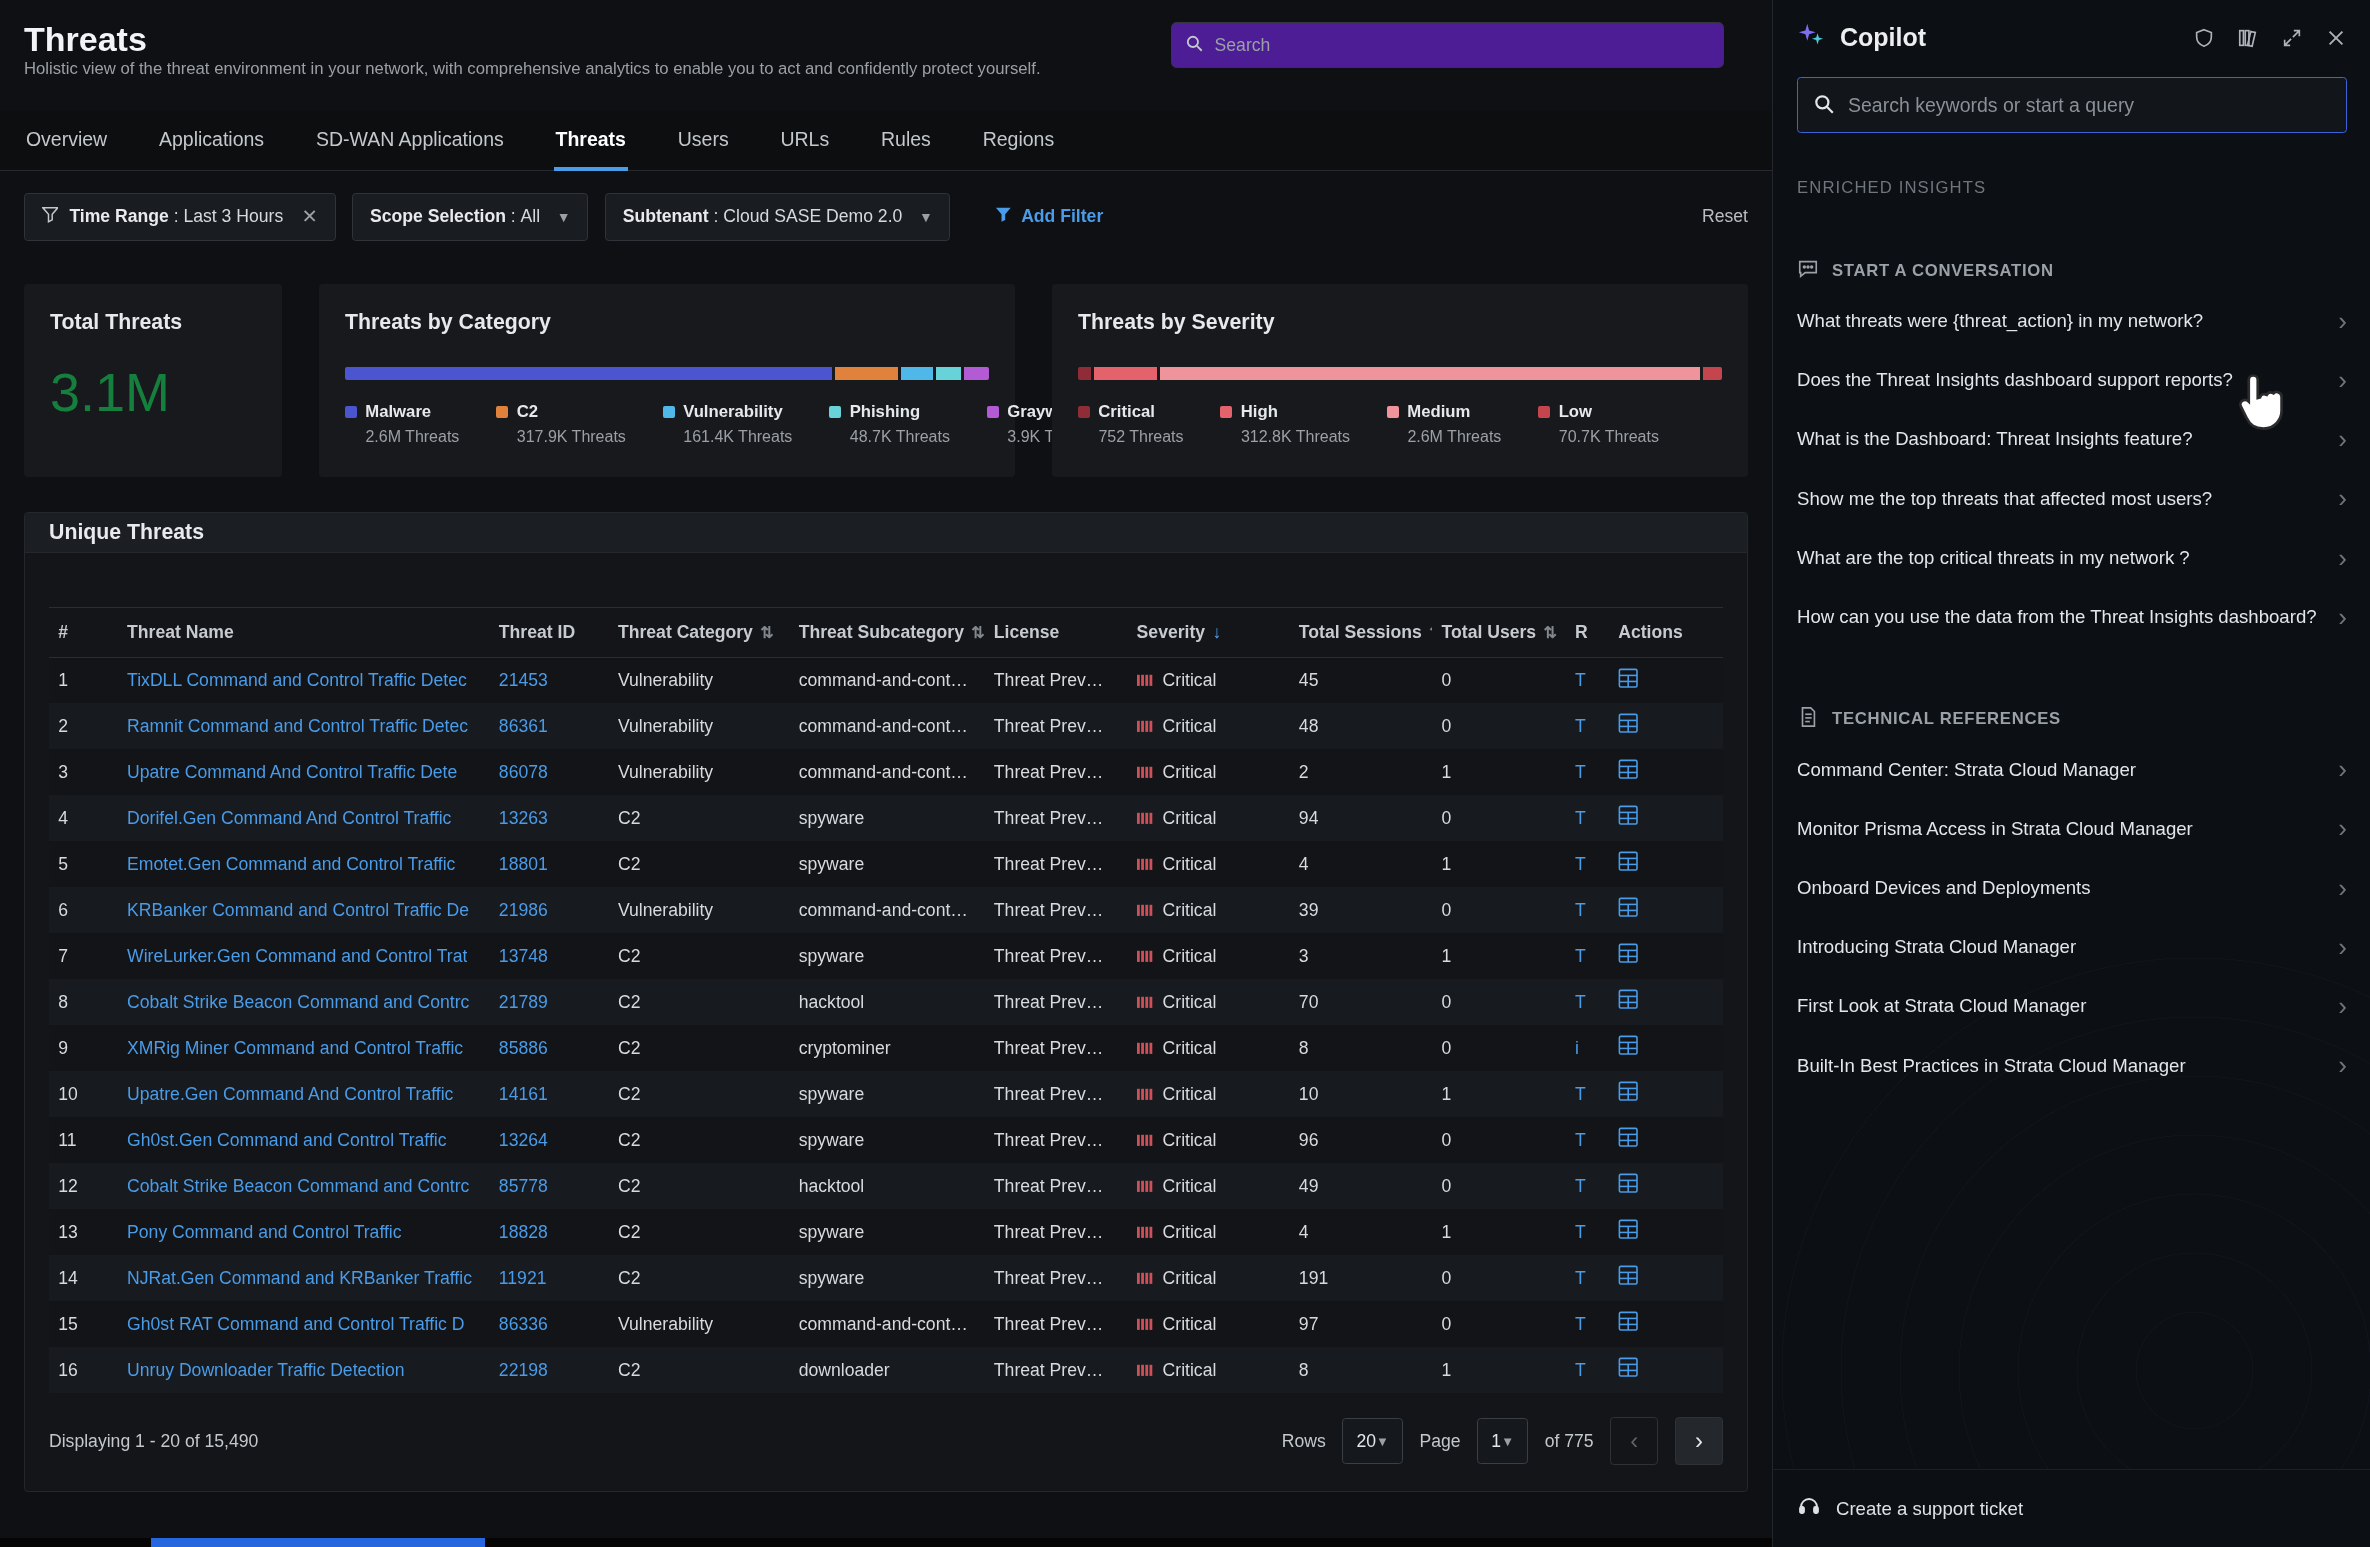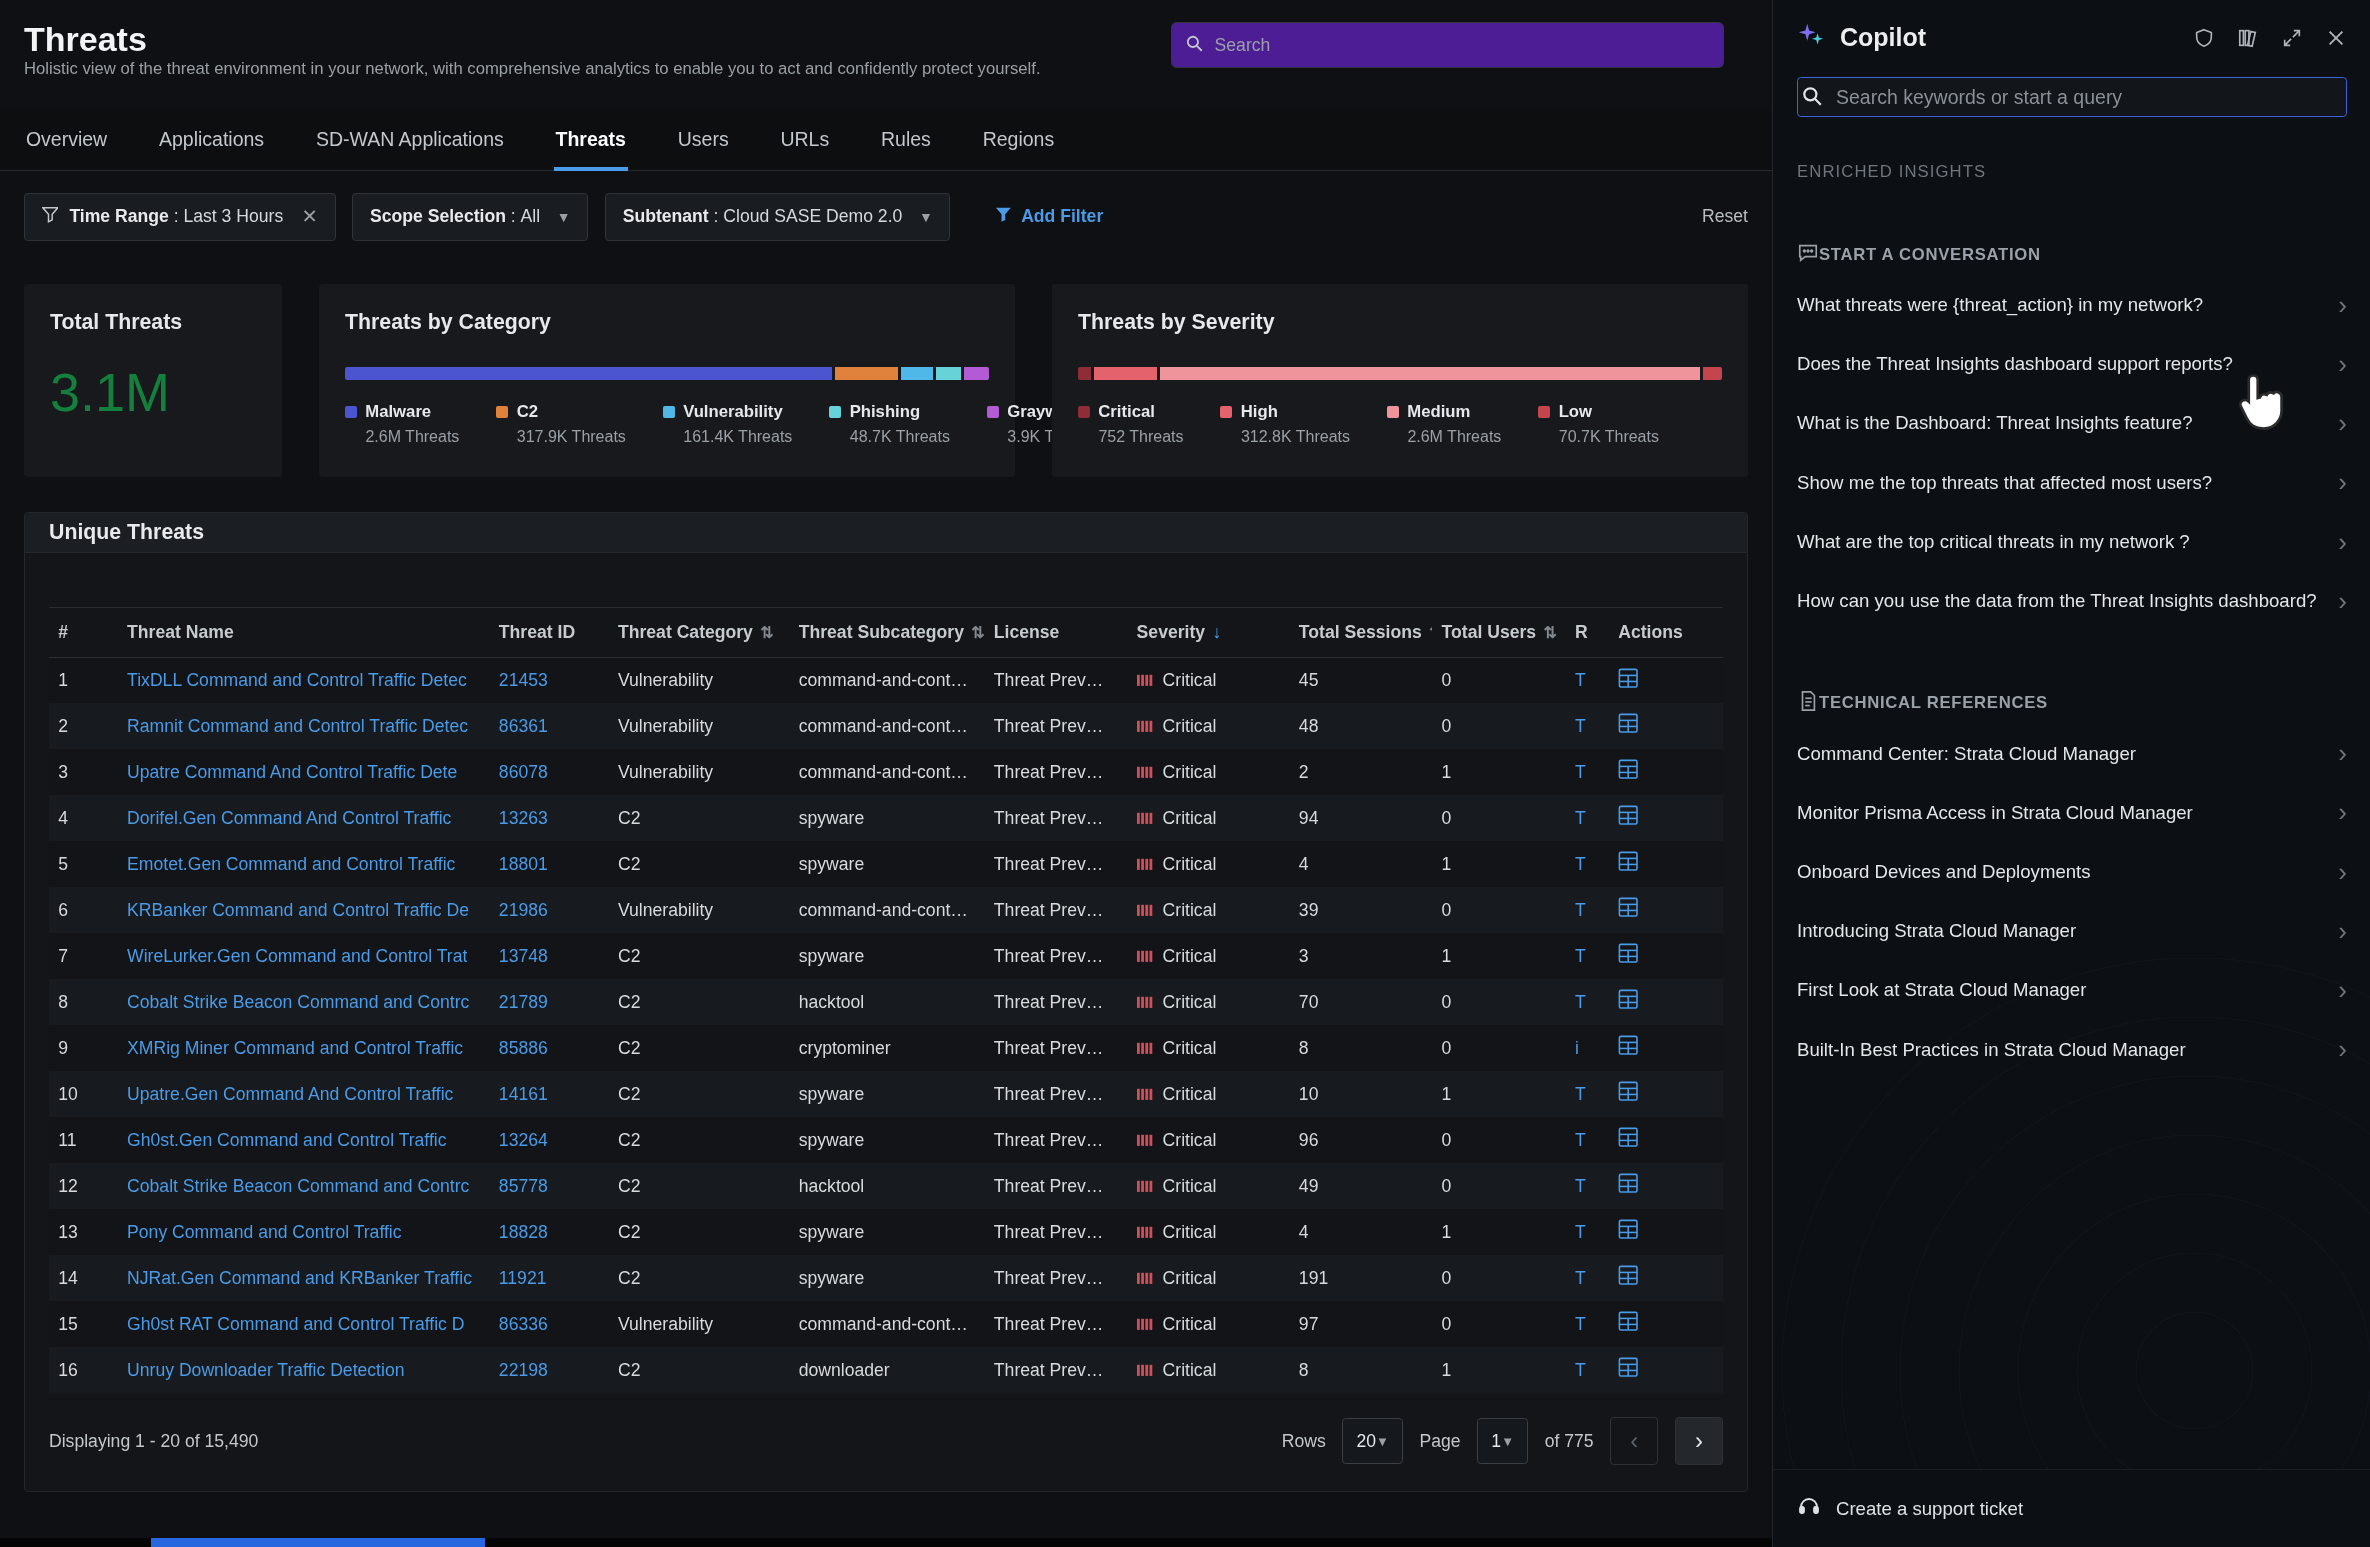--- a/index.html
+++ b/index.html
@@ -67,25 +67,25 @@
   .bottom-strip .blue { position:absolute; left:151px; width:334px; top:0; bottom:0; background:#2667df; }
 
   
   .sidebar { width:599px; flex:none; background:#0c0f13; border-left:0.9px solid #23262b; position:relative; overflow:hidden; }
   .sidebar::after { content:""; position:absolute; right:-241px; bottom:-241px; width:835px; height:835px; border-radius:50%;
       background:repeating-radial-gradient(circle, transparent 0 58px, #141920 58px 59px); pointer-events:none; opacity:.55; }
   .copilot-header { display:flex; align-items:center; padding:22px 24px 16.7px; gap:15px; }
   .copilot-title { font-size:25px; font-weight:700; color:#eceef0; }
   .copilot-actions { margin-left:auto; display:flex; gap:22px; align-items:center; color:#aeb4ba; }
   .icon-btn { cursor:pointer; display:inline-flex; }
-  .copilot-search { margin:7.4px 24px 0; height:40px; border:1.9px solid #3c63d8; border-radius:3.7px; background:#121519; display:flex; align-items:center; gap:13px; padding:0 3px; }
+  .copilot-search { margin:7.4px 24px 0; height:56px; border:1.9px solid #3c63d8; border-radius:3.7px; background:#121519; display:flex; align-items:center; gap:13px; padding:0 15px; }
   .copilot-search input { flex:1; background:transparent; border:0; outline:0; color:#e8eaed; font-size:19.5px; }
   .copilot-search input::placeholder { color:#8a9097; }
   .insights-label { margin:45px 24px 0; color:#70767d; font-size:16.7px; letter-spacing:1.1px; }
-  .section-head { display:flex; align-items:center; margin:59px 24px 7.4px; color:#9aa1a8; font-size:16.7px; font-weight:700; letter-spacing:0.7px; }
+  .section-head { display:flex; align-items:center; gap:13px; margin:59px 24px 7.4px; color:#9aa1a8; font-size:16.7px; font-weight:700; letter-spacing:0.7px; }
   .copilot-item { display:flex; align-items:center; padding:18.6px 24px; font-size:18.6px; color:#e4e7ea; cursor:pointer; position:relative; z-index:1; }
   .copilot-item .chev { margin-left:auto; color:#6f757c; font-size:26px; line-height:18.6px; padding-left:13px; }
   .support { position:absolute; bottom:0; left:0; right:0; display:flex; align-items:center; gap:15px; padding:24px; font-size:18.6px; color:#dfe2e5; border-top:0.9px solid #1c2025; background:#0c0f13; z-index:2; }
 
   .cursor { position:absolute; left:2232px; top:371px; z-index:50; pointer-events:none; }
 </style>
 </head>
 <body>
 
 <div class="screen">

